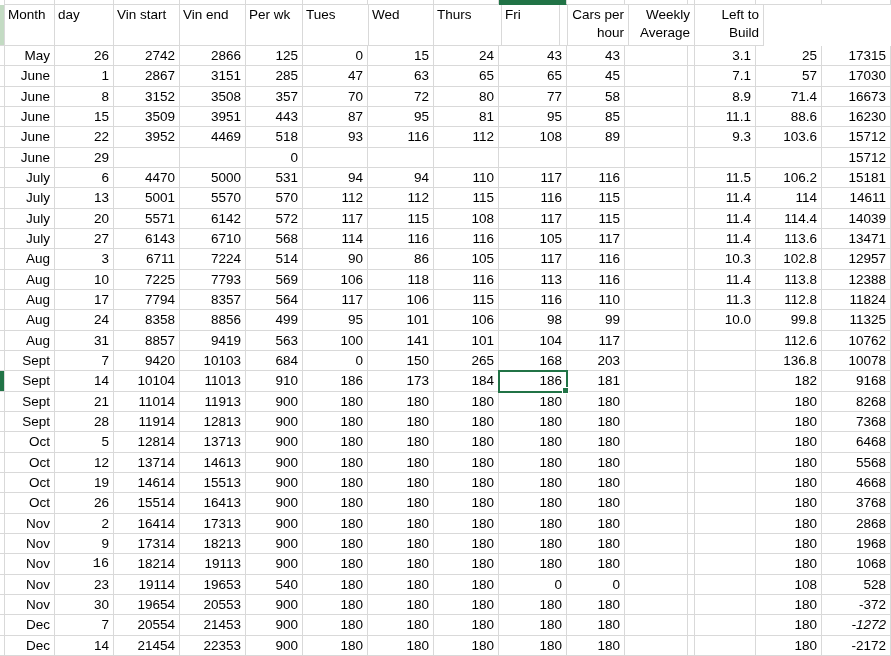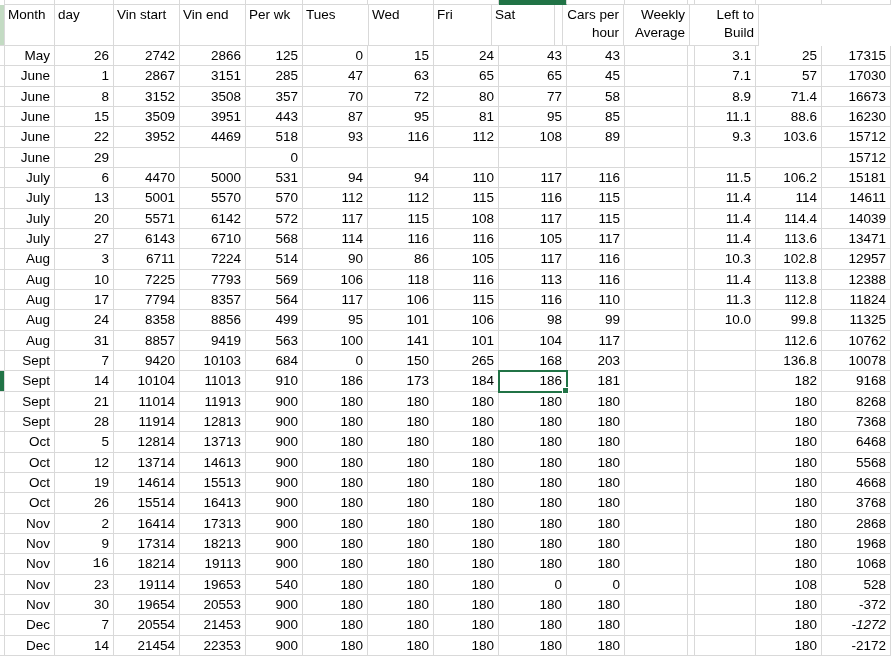--- a/index.html
+++ b/index.html
@@ -66,25 +66,25 @@
       </div>
       <div class="hc" style="width: 57px;">
         <span>Per wk</span>
       </div>
       <div class="hc" style="width: 66px;">
         <span>Tues</span>
       </div>
       <div class="hc" style="width: 65px;">
         <span>Wed</span>
       </div>
+      <div class="hc" style="width: 68px;">
+        <span>Thurs</span>
+      </div>
       <div class="hc" style="width: 58px;">
         <span>Fri</span>
-      </div>
-      <div class="hc" style="width: 63px;">
-        <span>Sat</span>
       </div>
       <div class="hc" style="width: 7px;">
         <span></span>
       </div>
       <div class="hc right" style="width: 61px;">
         <span>Cars per</span>
         <span>hour</span>
       </div>
       <div class="hc right" style="width: 66px;">
         <span>Weekly</span>

